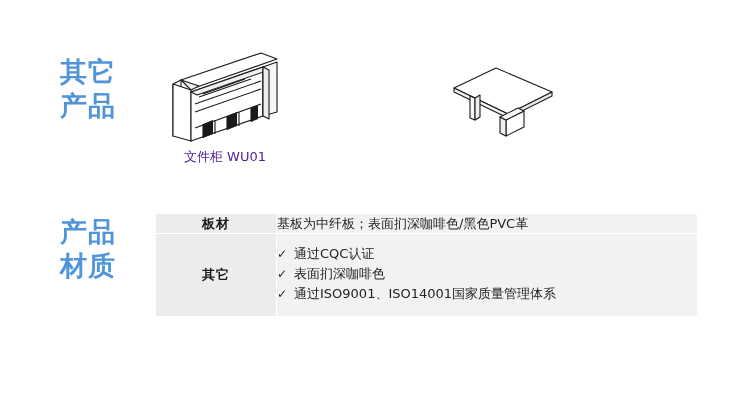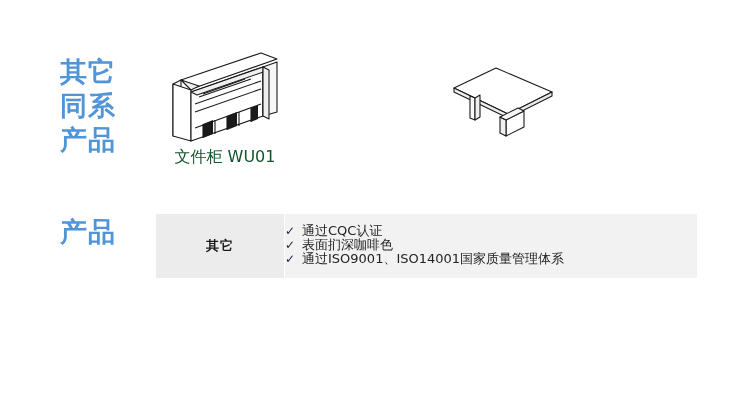--- a/index.html
+++ b/index.html
@@ -68,22 +68,22 @@
   .product-2 { left: 138px; top: 0px; }
   .product-3 { left: 278px; top: 0px; }
 
   .product-art {
     height: 108px;
     position: relative;
   }
   .product-art svg { display: block; margin: 0 auto; }
 
   .product-label {
-    color: #14532d;
-    font-size: 16px;
+    color: #4c1d95;
+    font-size: 13px;
     line-height: 18px;
     white-space: nowrap;
     font-family: "DejaVu Sans", "Liberation Sans", sans-serif;
   }
 
   
   .spec-table {
     position: absolute;
     left: 155px;
     top: 213px;
@@ -118,42 +118,41 @@
   .spec-table tr.row-tall .spec-label { padding: 14px 4px; }
   .spec-table tr.row-tall .spec-value { padding-top: 10px; padding-bottom: 12px; }
 
   .cert-list {
     list-style: none;
     margin: 0;
     padding: 0;
   }
   .cert-list li {
     font-size: 13px;
-    line-height: 14px;
+    line-height: 20px;
     color: #222222;
     white-space: nowrap;
   }
   .cert-check {
     color: #1a1a3a;
     font-size: 12px;
     margin-right: 7px;
     display: inline-block;
     width: 10px;
   }
 </style>
 </head>
 <body>
 
 <div class="page">
 
   <div class="section-related">
 
     <div class="side-heading heading-related">
       <span class="hline">其它</span>
-      <span class="hline">同系</span>
       <span class="hline">产品</span>
     </div>
 
     <div class="products">
 
       <div class="product product-1">
         <div class="product-art">
           <svg width="120" height="104" viewBox="0 0 120 104" fill="none" stroke="#1a1a1a" stroke-width="1.1" stroke-linejoin="round">
 
             <path d="M16 40 L96 13 L112 19 L32 47 Z" fill="#ffffff"></path>
@@ -206,24 +205,29 @@
             <path d="M56 77 L62 80 L80 71 L74 68 Z" fill="#f7f7f7"></path>
           </svg>
         </div>
       </div>
 
     </div>
   </div>
 
   <div class="side-heading heading-material">
     <span class="hline">产品</span>
+    <span class="hline">材质</span>
   </div>
 
   <table class="spec-table">
     <tbody>
+      <tr>
+        <td class="spec-label">板材</td>
+        <td class="spec-value">基板为中纤板；表面扪深咖啡色/黑色PVC革</td>
+      </tr>
       <tr class="row-tall">
         <td class="spec-label">其它</td>
         <td class="spec-value">
           <ul class="cert-list">
             <li>
               <span class="cert-check">✓</span><span>通过CQC认证</span>
             </li>
             <li>
               <span class="cert-check">✓</span><span>表面扪深咖啡色</span>
             </li>

